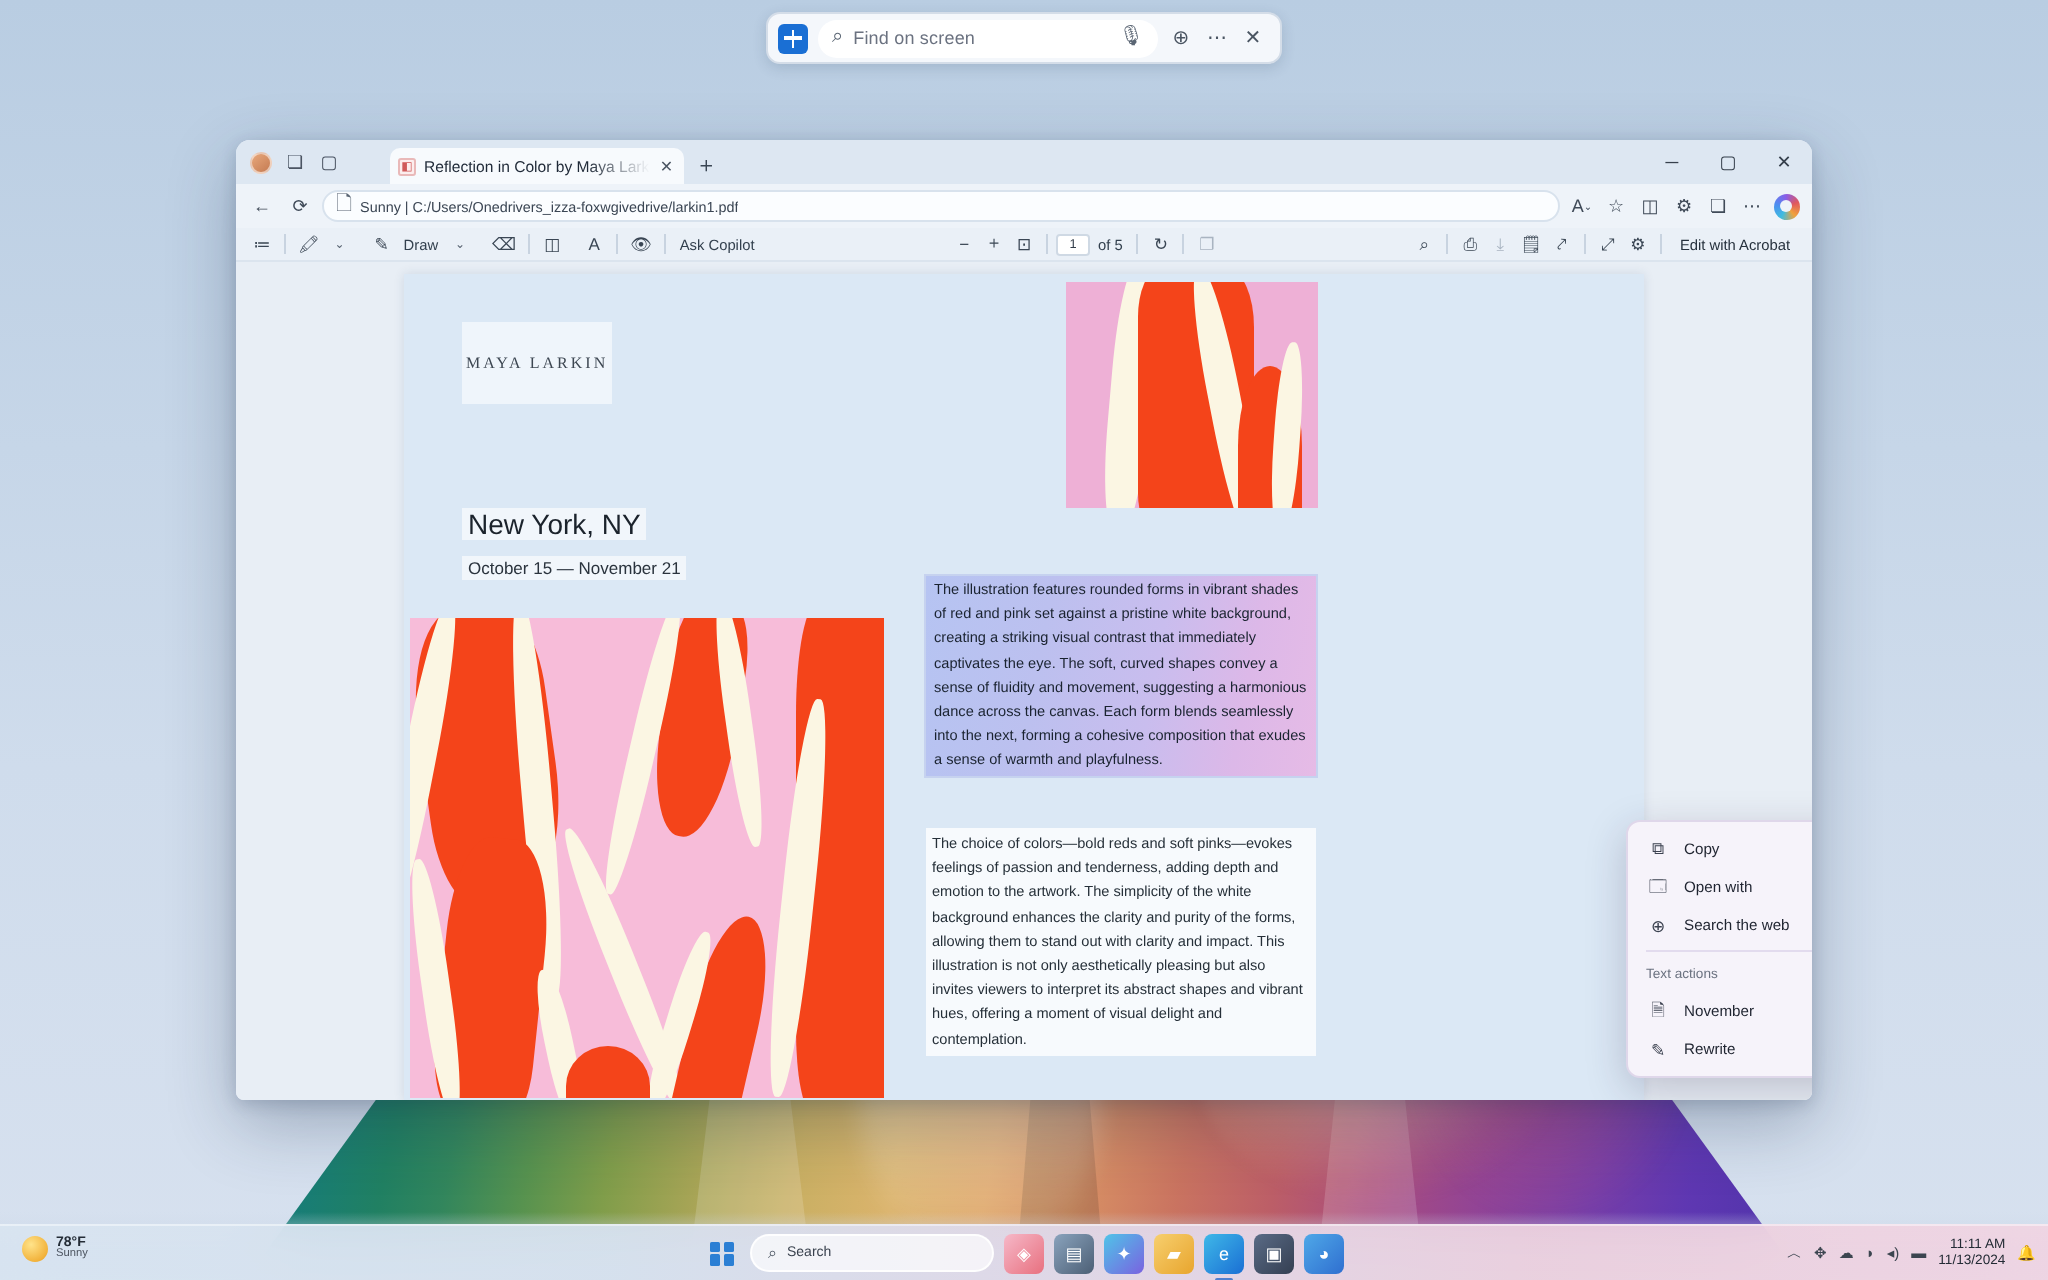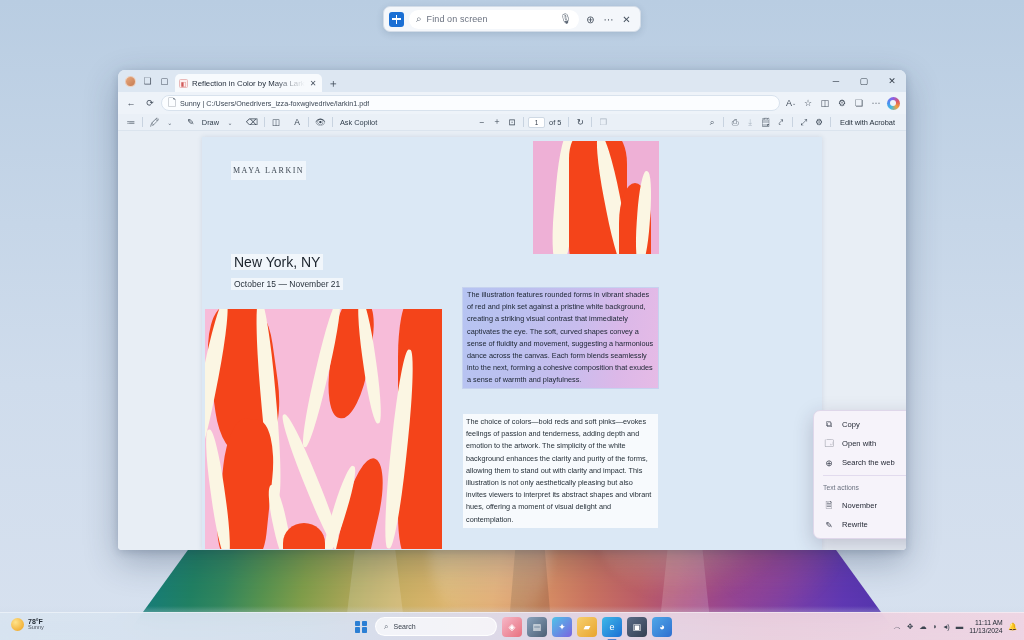--- a/index.html
+++ b/index.html
@@ -126,21 +126,21 @@
     width:11px; height:11px; border-radius:50%;
     background:linear-gradient(140deg,#e8a87c,#c57b52);
     border:1px solid #ffffff88;
   }
   .tab {
     height:18px; min-width:135px; max-width:150px;
     background:#f7fafd;
     border-radius:5px 5px 0 0;
     display:flex; align-items:center;
     padding:0 4px; gap:4px;
-    font-size:8px; color:#1f2937;
+    font-size:8px; color:#1f2937;margin-left:20px;
   }
   .tab-fav {
     width:9px; height:9px; flex:none;
     background:#fceeee; border:0.7px solid #e9b9b9; border-radius:1.5px;
     display:flex; align-items:center; justify-content:center;
     font-size:6px; color:#d05b5b;
   }
   .tab-title {
     flex:1; white-space:nowrap; overflow:hidden;
     -webkit-mask-image:linear-gradient(90deg,#000 72%,transparent 100%);
@@ -243,21 +243,21 @@
     overflow:hidden;
   }
 
   
   .doc-author {
     position:absolute; left:29px; top:24px;
     font-family:"Liberation Serif", serif;
     font-size:8px; letter-spacing:1.5px;
     color:#3d4752;
     background:rgba(255,255,255,0.55);
-    padding:5px 2px;
+    padding:16px 2px;
   }
   .doc-title {
     position:absolute; left:27px; top:56px;
     font-family:"Liberation Serif", serif;
     font-size:30px; color:#10161d;
     background:rgba(255,255,255,0.75);
     padding:1px 4px;
     letter-spacing:-0.2px;
   }
   .doc-city {

